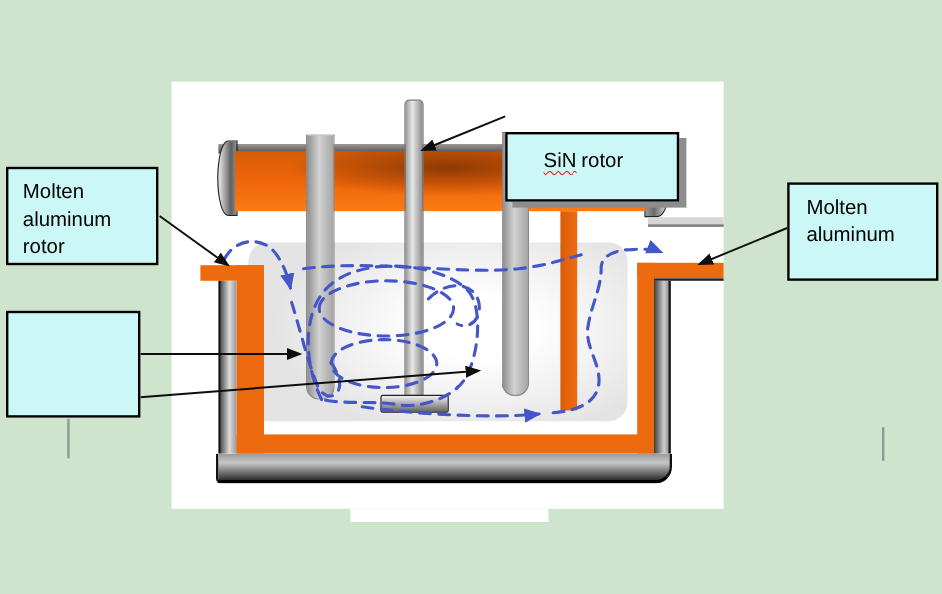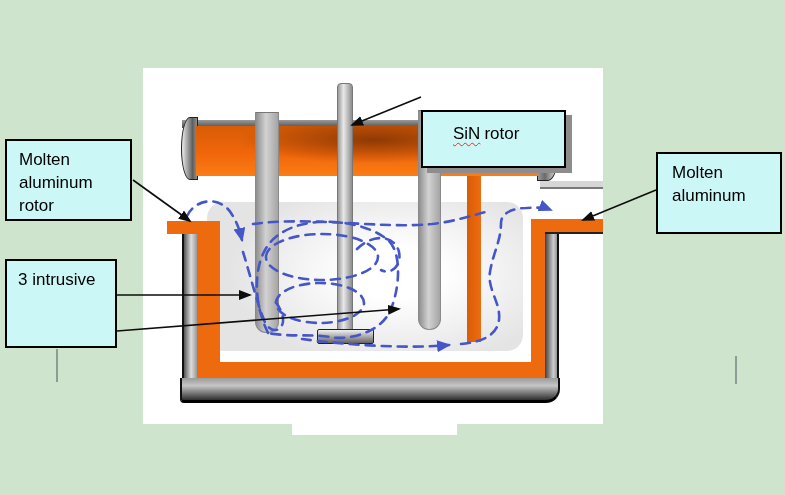--- a/index.html
+++ b/index.html
@@ -168,14 +168,13 @@
 <div class="abs label-box lb-rotor">
   <div><span class="wavy">SiN</span><span class="rest">rotor</span></div>
 </div>
 
 <div class="abs label-box lb-outlet">
   <div>Molten</div>
   <div>aluminum</div>
 </div>
 
 <div class="abs label-box lb-heaters">
-  <div>3 intrusive</div>
 </div>
 
 </body></html>

